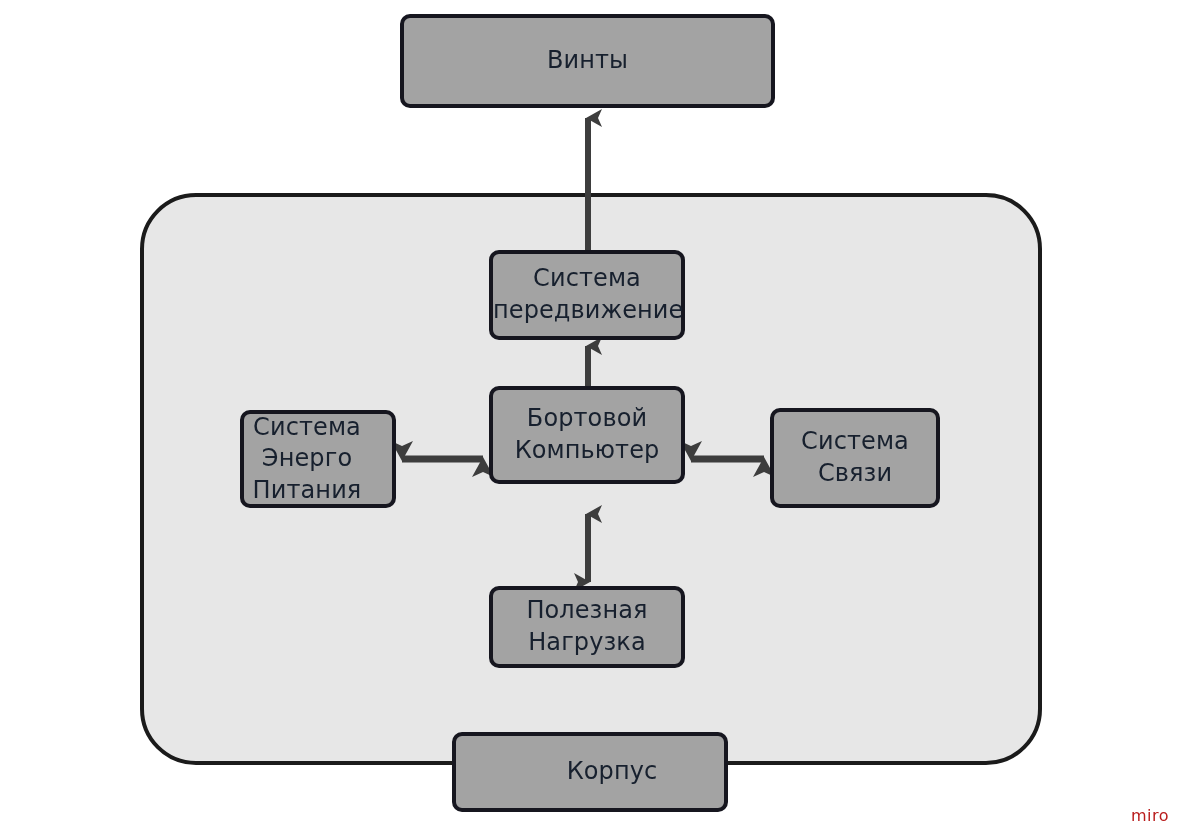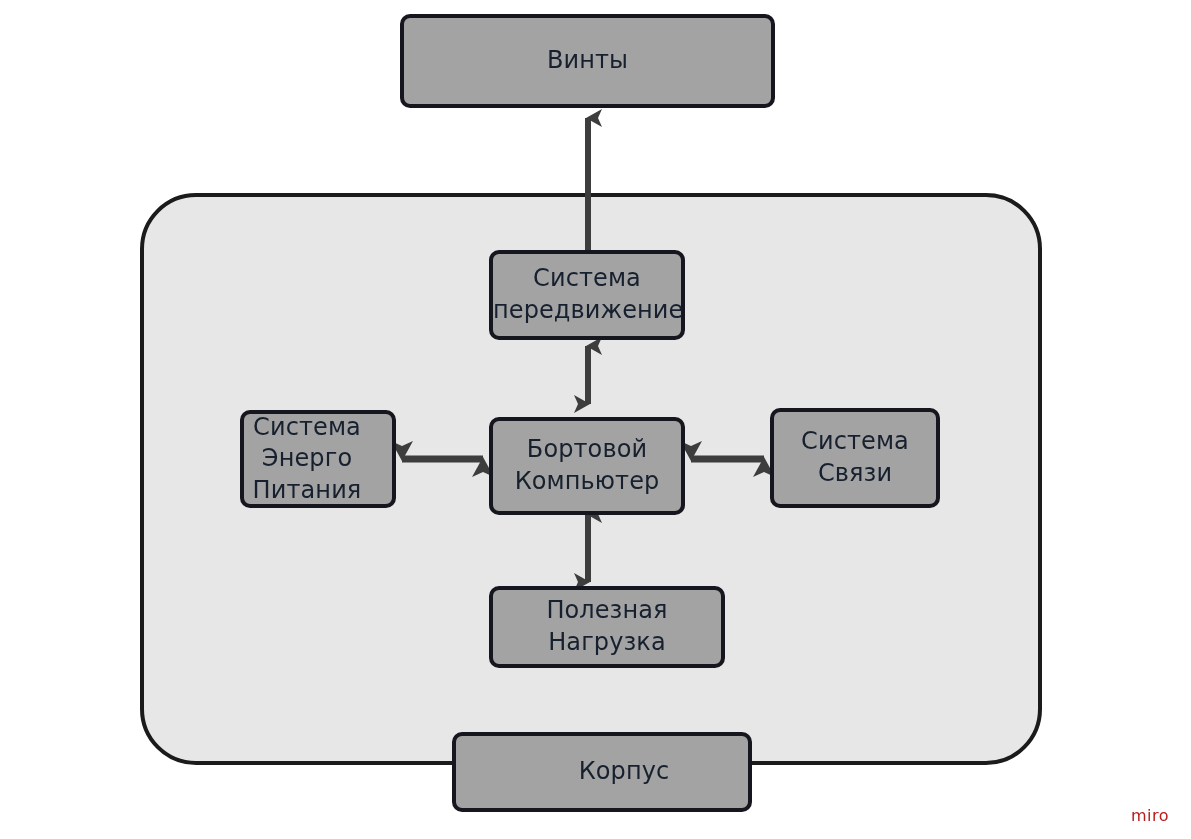--- a/index.html
+++ b/index.html
@@ -54,24 +54,24 @@
   .node .label {
     display: block;
     width: 100%;
     white-space: pre-line;
   }
 
   
   #node-propellers { left: 400px; top: 14px;  width: 375px; height: 94px; }
   #node-propulsion { left: 489px; top: 250px; width: 196px; height: 90px; }
   #node-power      { left: 240px; top: 410px; width: 156px; height: 98px; }
-  #node-computer   { left: 489px; top: 417px; width: 196px; height: 98px; }
+  #node-computer   { left: 489px; top: 386px; width: 196px; height: 98px; }
   #node-comms      { left: 770px; top: 408px; width: 170px; height: 100px; }
-  #node-payload    { left: 489px; top: 586px; width: 236px; height: 82px; }
-  #node-case       { left: 452px; top: 732px; width: 300px; height: 80px; padding-left: 44px; }
+  #node-payload    { left: 489px; top: 586px; width: 196px; height: 82px; }
+  #node-case       { left: 452px; top: 732px; width: 276px; height: 80px; padding-left: 44px; }
 
   
   #node-power .label {
     width: 200px;
     margin-left: -22px;
   }
 
   
   #arrows {
     position: absolute;

